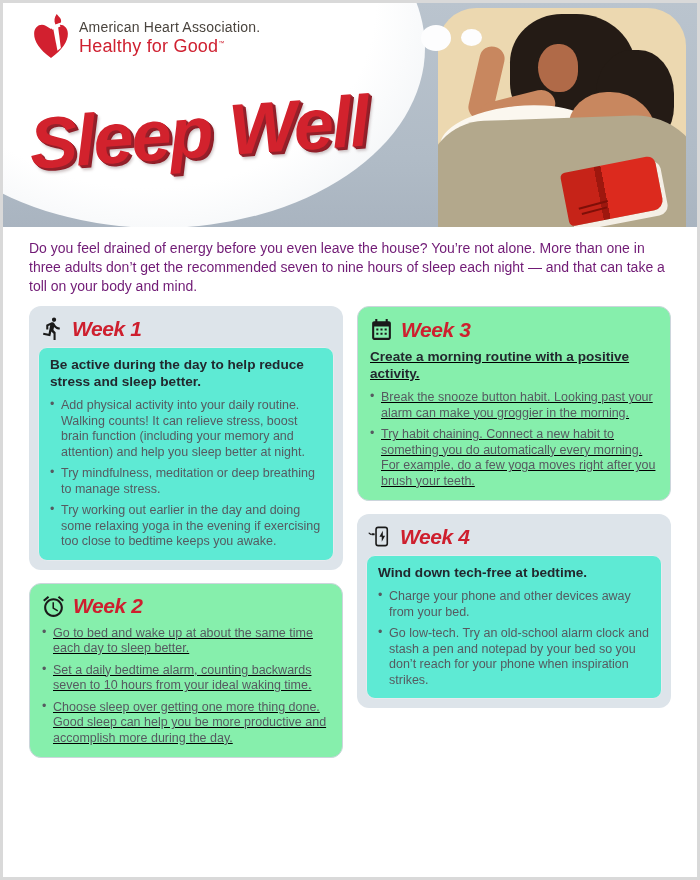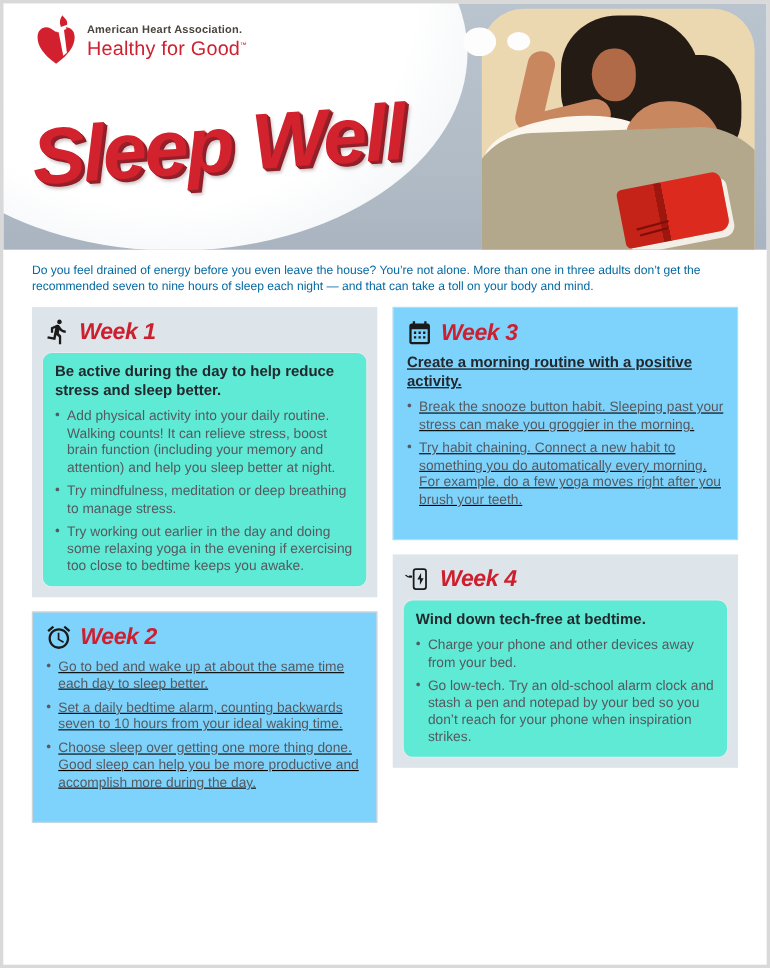--- a/index.html
+++ b/index.html
@@ -106,44 +106,44 @@
     position:absolute; left:-110px; top:-135px;
     width:532px; height:360px;
     border-radius:50%;
     background:radial-gradient(ellipse at 48% 38%, #ffffff 58%, #f4f6f8 78%, #dde2e7 100%);
   }
   .bubble { position:absolute; background:#fdfdfe; border-radius:50%; }
   .bubble.b1 { left:418px; top:22px; width:30px; height:26px; }
   .bubble.b2 { left:458px; top:26px; width:21px; height:17px; }
 
   .logo { position:absolute; left:28px; top:10px; display:flex; align-items:center; gap:8px; }
-  .logo-text .org { font-size:10px; color:#4a443e; letter-spacing:.2px; font-weight:bold; margin-bottom:1px; }
+  .logo-text .org { font-size:14px; color:#4a443e; letter-spacing:.2px; font-weight:normal; margin-bottom:1px; }
   .logo-text .program { font-size:18px; color:#cf2030; letter-spacing:.2px; }
   .logo-text .tm { font-size:6px; vertical-align:super; color:#cf2030; }
 
   .hero-title {
     position:absolute; left:26px; top:88px;
     font-size:72px; font-weight:800; font-style:italic;
     letter-spacing:-2px;
     color:#d2222d;
     transform:rotate(-4deg);
     text-shadow:1px 1px 0 #95202a, 2px 2px 0 #95202a, 3px 3px 0 #8e1d27, 4px 5px 3px rgba(60,20,25,.25);
     white-space:nowrap;
   }
 
   
   .content { padding:12px 26px 0; }
-  .intro { font-size:11px; line-height:1.34; color:#0369a1; margin-bottom:11px; }
+  .intro { font-size:14px; line-height:1.34; color:#701a75; margin-bottom:11px; }
 
   .cards { display:flex; gap:14px; margin-top:6px; }
   .col { display:flex; flex-direction:column; gap:13px; width:50%; }
 
-  .card { border-radius:0; }
+  .card { border-radius:12px; }
   .card.filled { background:#dde4ea; padding:8px 9px 9px; }
-  .card.outline { background:#7dd3fc; border:1.5px solid #ccd5dc; padding:8px 9px 26px; }
+  .card.outline { background:#86efac; border:1.5px solid #ccd5dc; padding:8px 9px 9px; }
   .card-head { display:flex; align-items:center; gap:7px; padding:2px 2px 6px; }
   .card-head .icon { display:inline-flex; width:25px; height:25px; color:#1a1a1a; }
   .card-head .icon svg { width:100%; height:100%; }
   .week-label {
     color:#ce1f2e; font-size:21px; font-weight:bold; font-style:italic; letter-spacing:-.4px;
   }
   .card.filled .card-body { background:#5eead4; border-radius:9px; padding:9px 11px 10px; border:1px solid #e6eaee; }
   .card.outline .card-body { padding:1px 3px 2px;text-decoration:underline; }
   .card-body h3 { font-size:13.6px; line-height:1.25; color:#22282e; margin-bottom:7px; }
   .card-body ul { list-style:none; }
@@ -250,21 +250,21 @@
             <span class="icon">
               <svg viewBox="0 0 24 24" fill="currentColor">
                   <path d="M9 11H7v2h2v-2zm4 0h-2v2h2v-2zm4 0h-2v2h2v-2zm-8 4H7v2h2v-2zm4 0h-2v2h2v-2zm4 0h-2v2h2v-2zm2-11h-1V2h-2v2H8V2H6v2H5c-1.11 0-1.99.9-1.99 2L3 20c0 1.1.89 2 2 2h14c1.1 0 2-.9 2-2V6c0-1.1-.9-2-2-2zm0 16H5V9h14v11z"></path>
                 </svg>
             </span>
             <span class="week-label">Week 3</span>
           </div>
           <div class="card-body">
             <h3>Create a morning routine with a positive activity.</h3>
             <ul>
-              <li>Break the snooze button habit. Sleeping past your stress can make you groggier in the morning.</li>
+              <li>Break the snooze button habit. Looking past your alarm can make you groggier in the morning.</li>
               <li>Try habit chaining. Connect a new habit to something you do automatically every morning. For example, do a few yoga moves right after you brush your teeth.</li>
             </ul>
           </div>
         </section>
 
         <section class="card filled">
           <div class="card-head">
             <span class="icon">
               <svg viewBox="0 0 28 24" fill="currentColor">
                 <path d="M3.5 9.5C2 9.5 2 8.2 1.2 8.2" stroke="currentColor" stroke-width="1.4" fill="none" stroke-linecap="round"></path>

